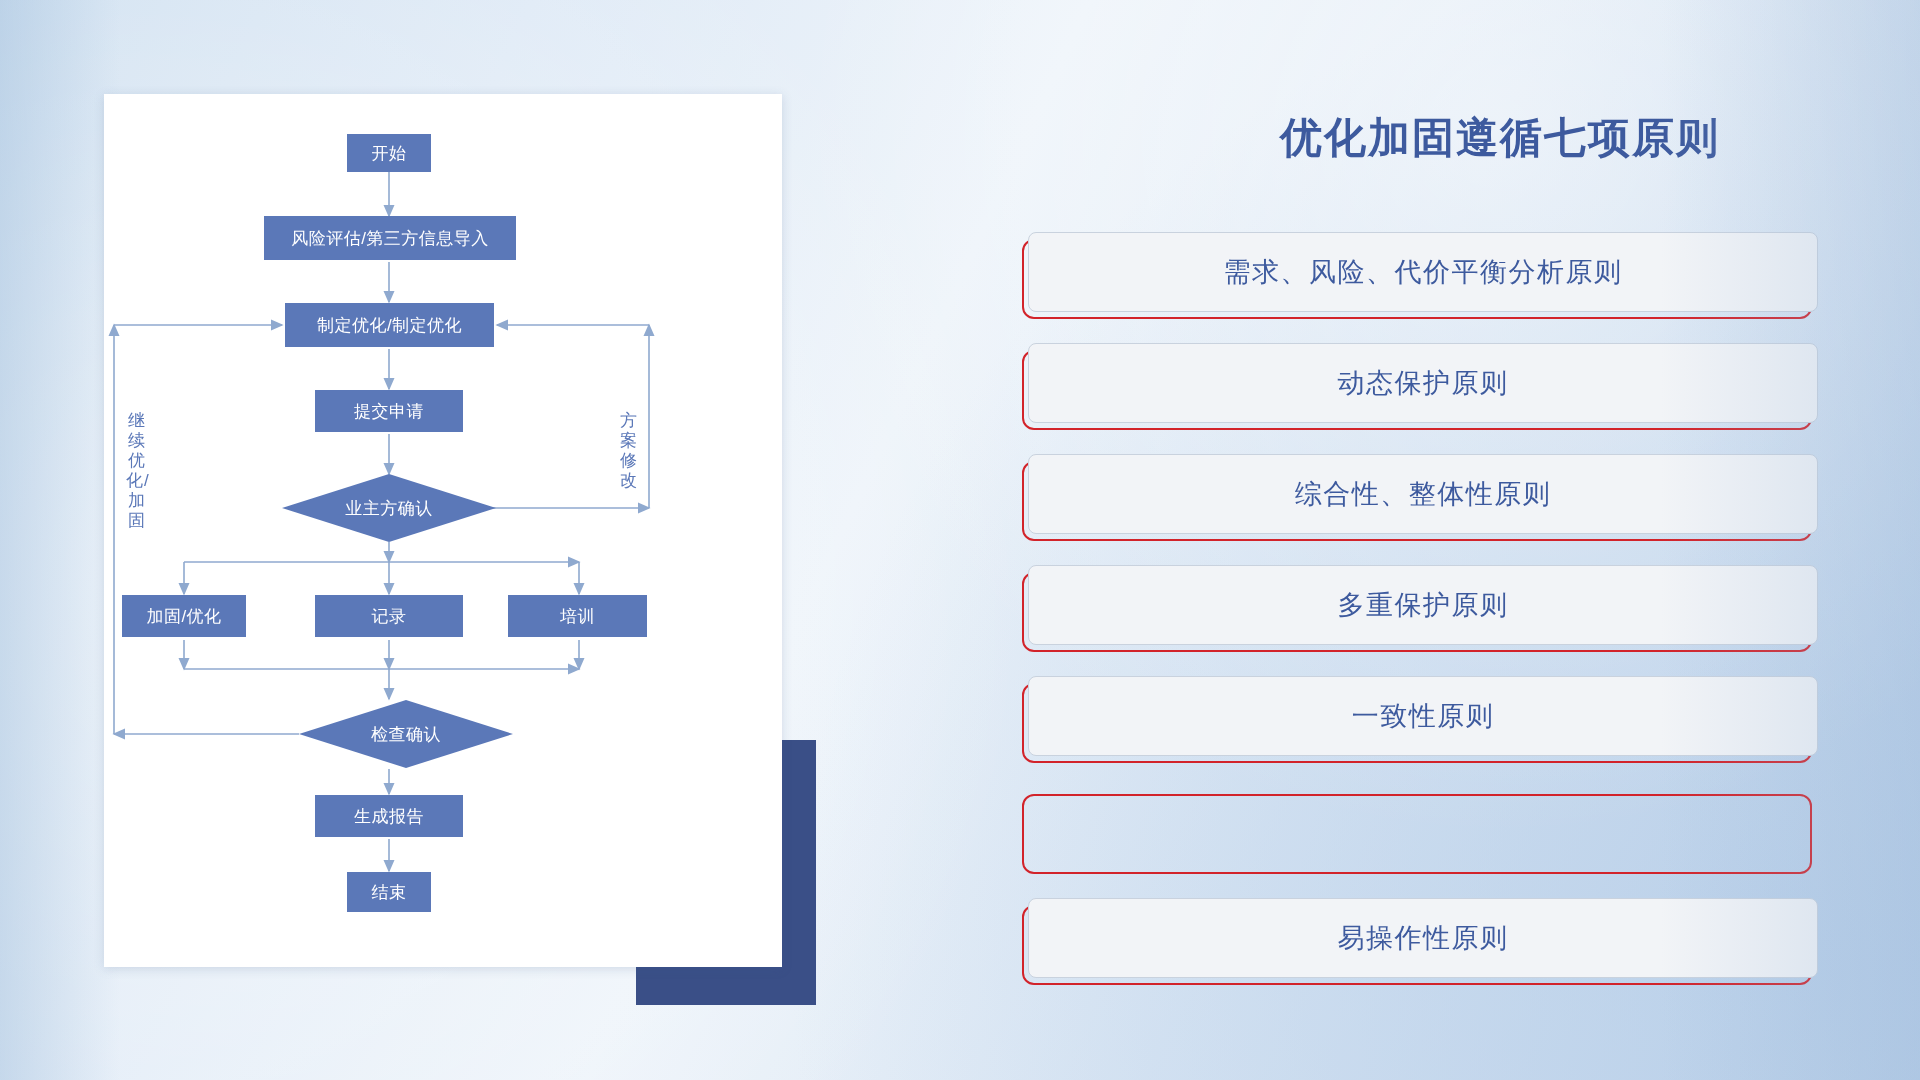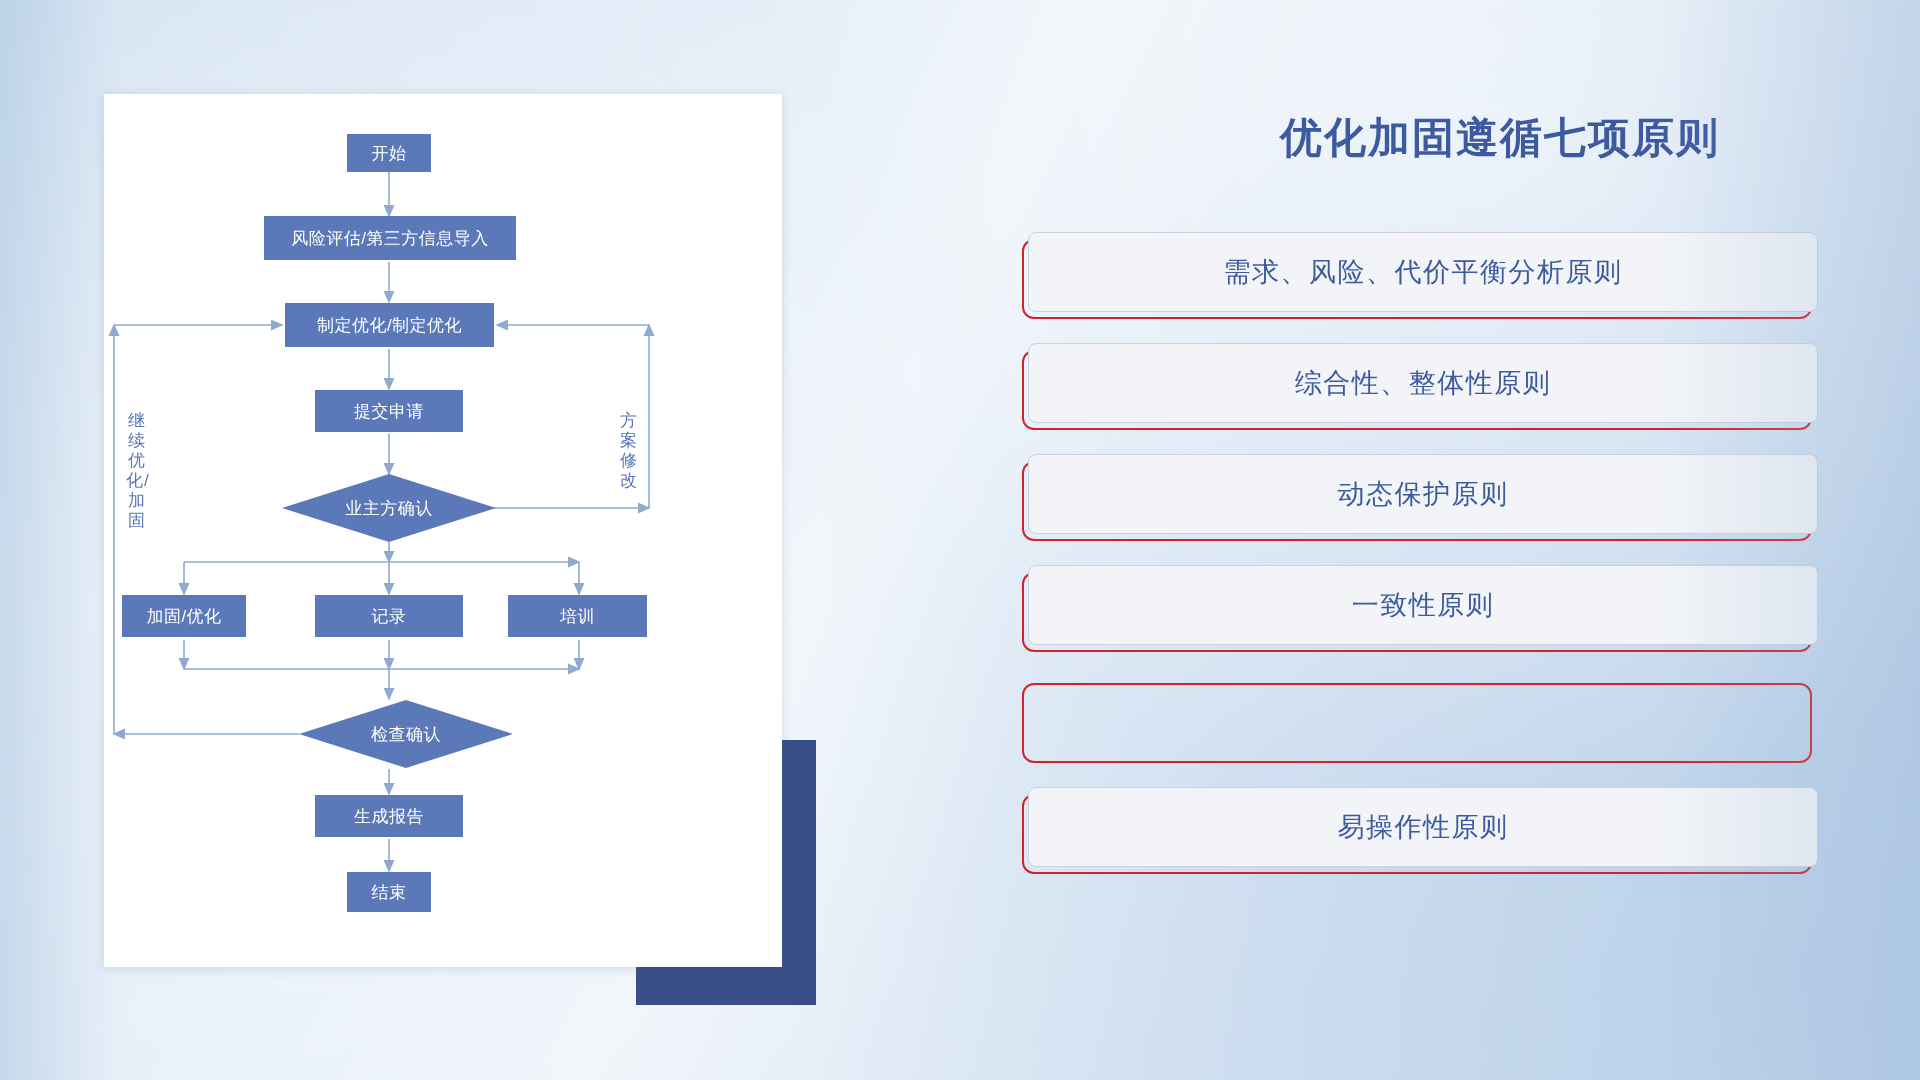--- a/index.html
+++ b/index.html
@@ -268,31 +268,37 @@
     <div class="pill-wrap">
       <div class="pill-accent"></div>
       <div class="pill">
         <span>需求、风险、代价平衡分析原则</span>
       </div>
     </div>
 
     <div class="pill-wrap">
       <div class="pill-accent"></div>
       <div class="pill">
+        <span>动态保护原则</span>
+      </div>
+    </div>
+
+    <div class="pill-wrap">
+      <div class="pill-accent"></div>
+      <div class="pill">
         <span>综合性、整体性原则</span>
       </div>
     </div>
 
     <div class="pill-wrap">
       <div class="pill-accent"></div>
       <div class="pill">
-        <span>动态保护原则</span>
-      </div>
-    </div>
-
+        <span>多重保护原则</span>
+      </div>
+    </div>
 
     <div class="pill-wrap">
       <div class="pill-accent"></div>
       <div class="pill">
         <span>一致性原则</span>
       </div>
     </div>
 
     <div class="pill-wrap">
       <div class="pill-accent"></div>

